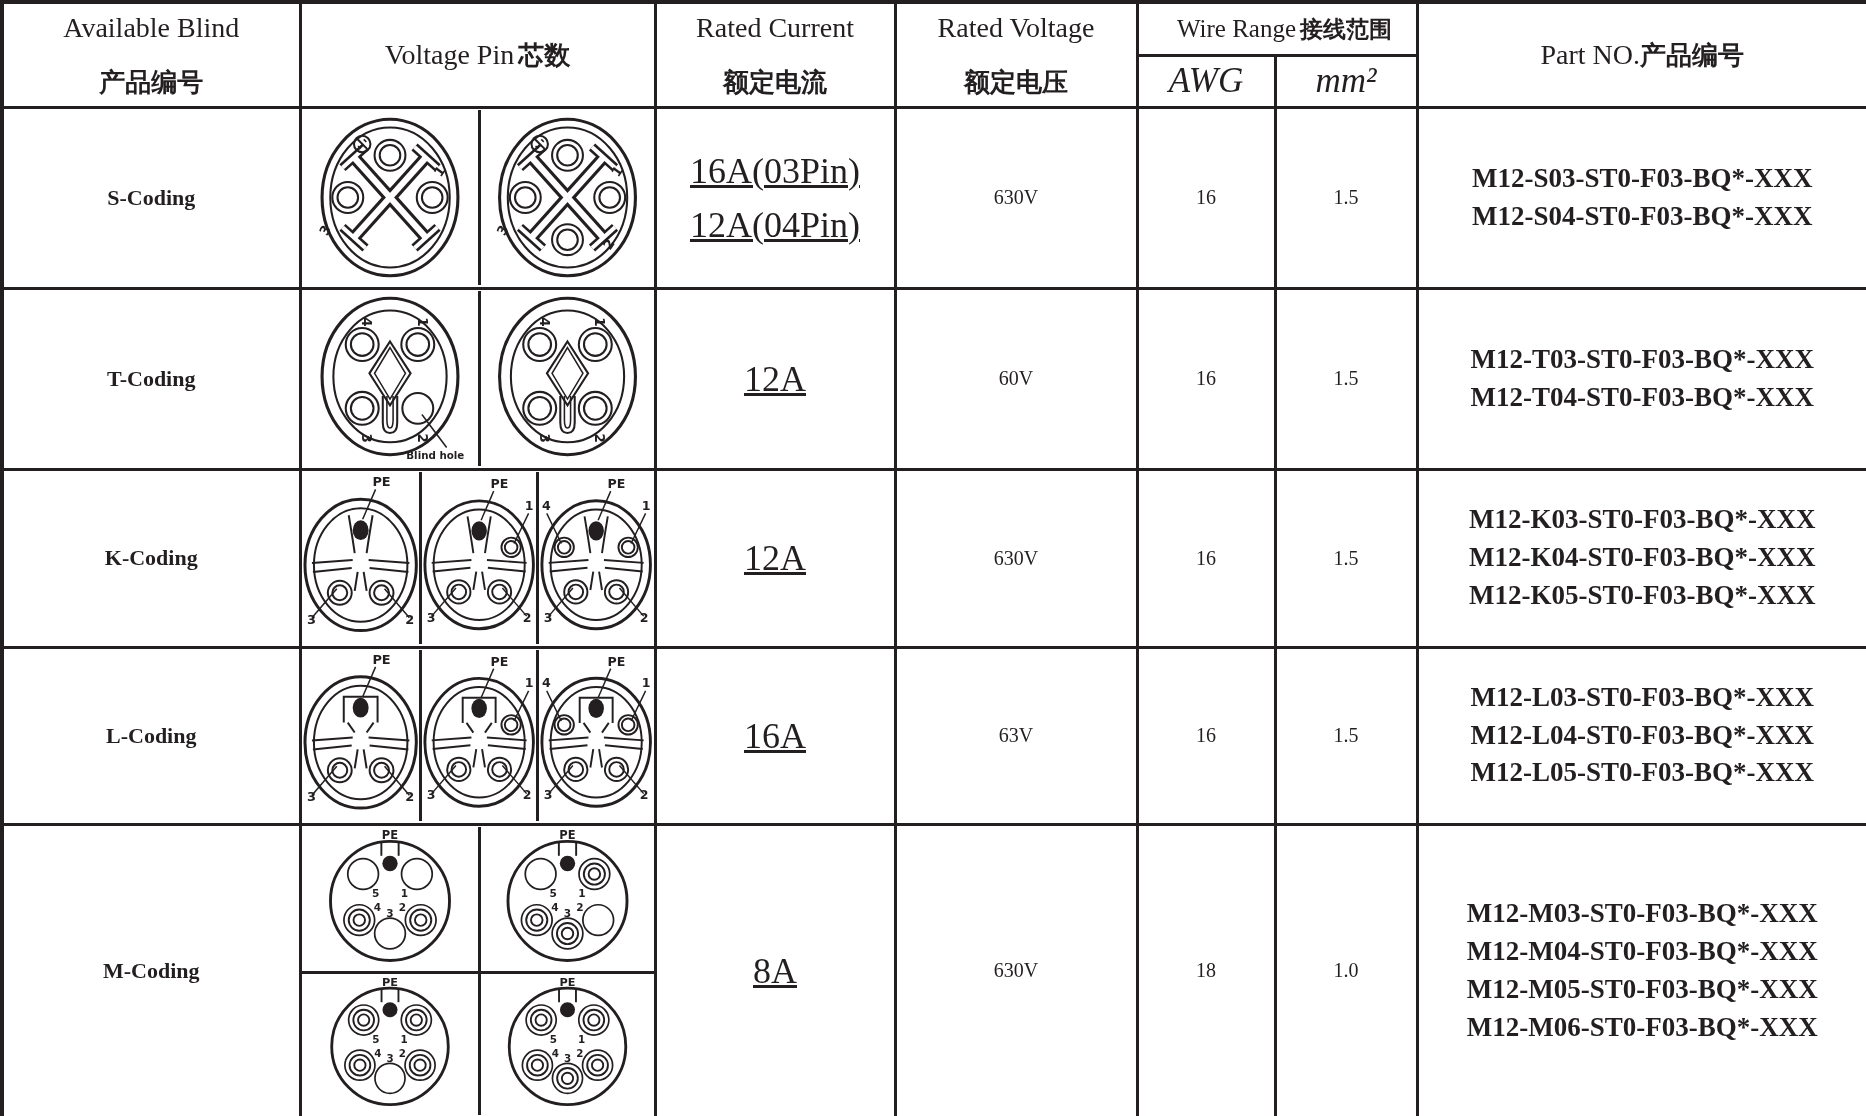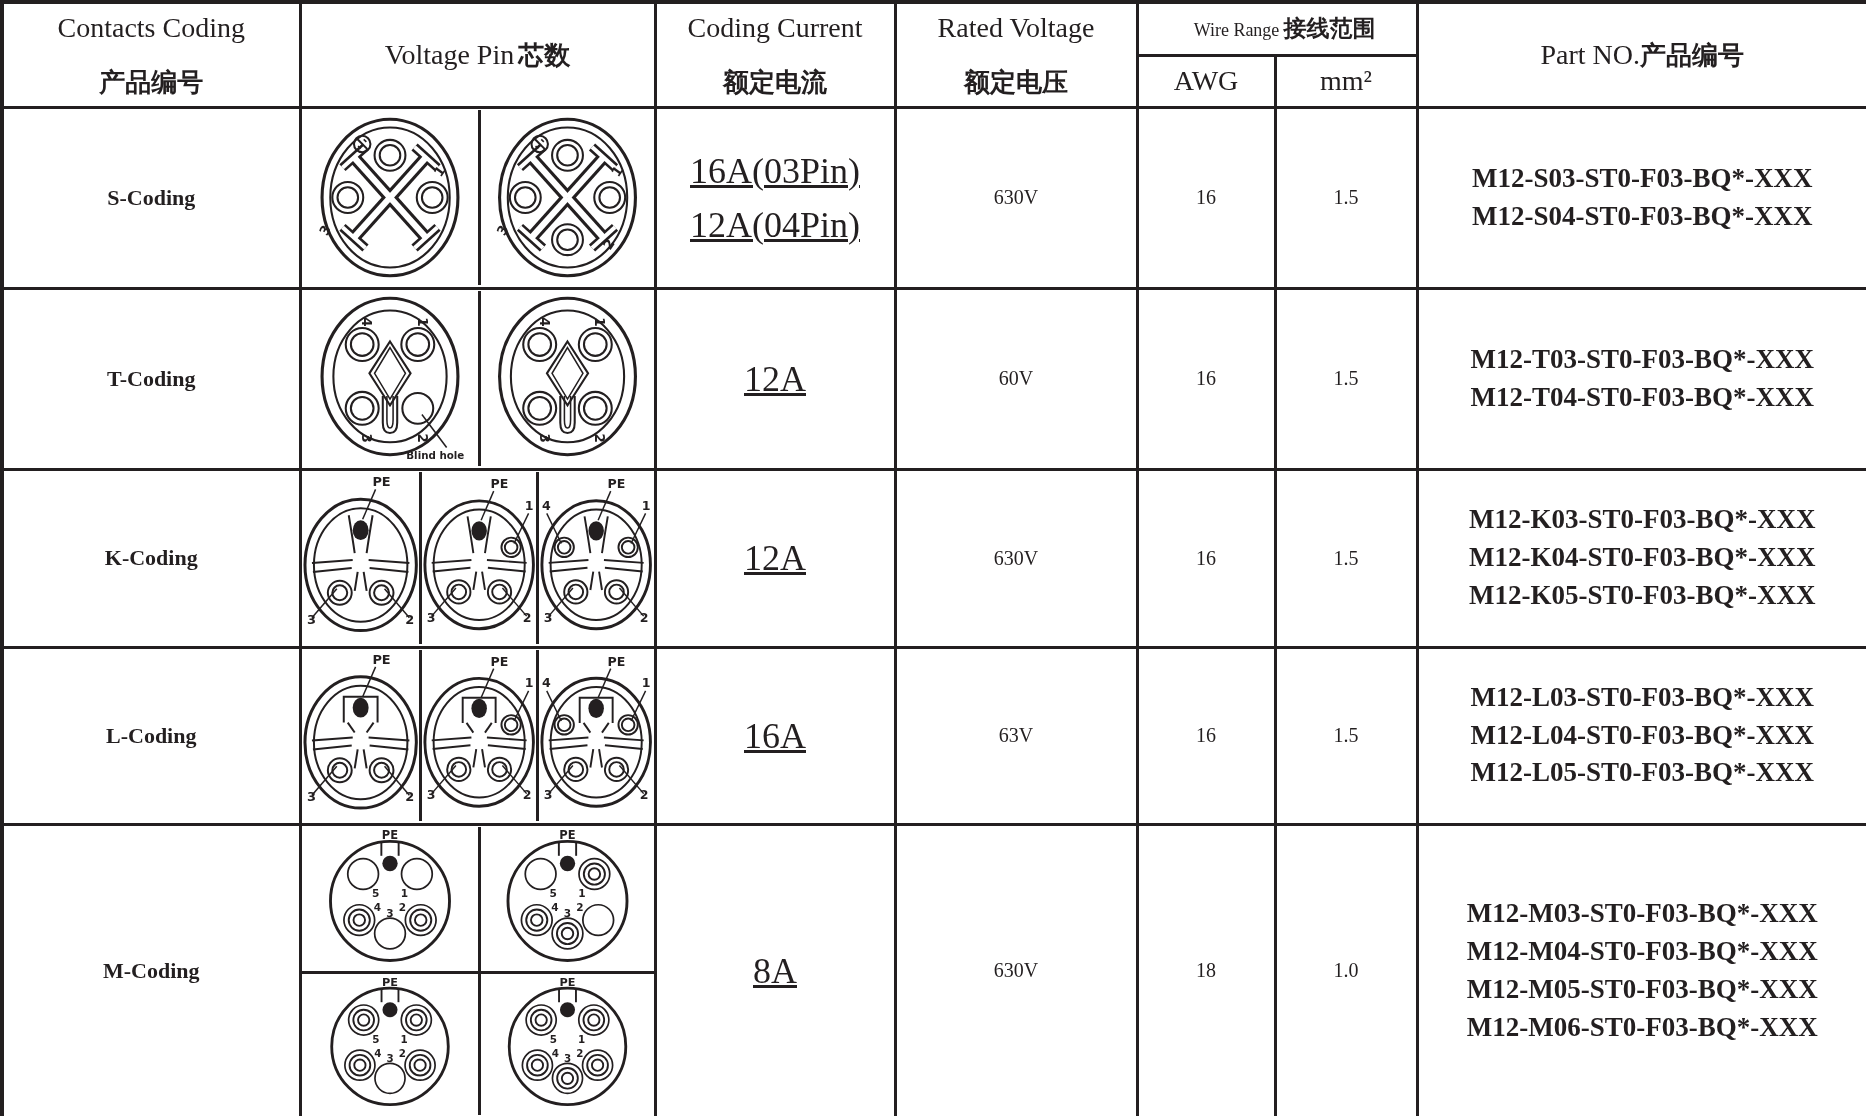--- a/index.html
+++ b/index.html
@@ -7,22 +7,22 @@
     width:1866px;height:1116px;overflow:hidden;background:#ffffff;
     font-family:"Liberation Serif", serif;color:#231f20;
   }
   table{border-collapse:collapse;table-layout:fixed;width:1866px;height:1116px;border:4px solid #231f20;}
   th,td{border:3px solid #231f20;padding:0;text-align:center;vertical-align:middle;font-weight:normal;overflow:hidden;}
   tr.h1{height:53px;} tr.h2{height:52px;}
   tr.rS{height:181px;} tr.rT{height:181px;} tr.rK{height:178px;} tr.rL{height:177px;} tr.rM{height:294px;}
   .h-en{font-size:28px;line-height:1.3;}
   .h-cn{font-size:26px;line-height:1.3;}
   .cn{font-family:"DejaVu Sans", sans-serif;font-weight:bold;margin-top:20px;}
-  .wire .h-en{font-size:18px;margin-left:15px;} .wire .h-cn{font-size:23px;}
-  .subh{font-size:28px;}
+  .wire .h-en{font-size:25px;margin-left:15px;} .wire .h-cn{font-size:23px;}
+  .subh{font-size:35px;font-style:italic;}
   .coding{font-size:22px;font-weight:bold;}
   .cur{font-size:36px;line-height:1.5;text-decoration:underline;}
   .val{font-size:20px;}
   .parts{font-size:27px;font-weight:bold;line-height:1.4;}
   td.dia{padding:0;}
   .dgrid{display:grid;width:100%;}
   .g2{grid-template-columns:1fr 1fr;}
   .g3{grid-template-columns:1fr 1fr 1fr;}
   .g22{grid-template-columns:1fr 1fr;grid-template-rows:1fr 1fr;}
   .dcell{display:flex;align-items:center;justify-content:center;overflow:hidden;}
@@ -45,29 +45,29 @@
       <col style="width:355px">
       <col style="width:240px">
     <col style="width:242px">
       <col style="width:138px">
       <col style="width:142px">
       <col style="width:451px">
   </colgroup>
   <tbody>
       <tr class="h1">
     <th rowspan="2">
-      <div class="h-en">Contacts Coding</div>
+      <div class="h-en">Available Blind</div>
       <div class="h-cn cn">产品编号</div>
     </th>
     <th rowspan="2">
       <span class="h-en">Voltage Pin</span>
       <span class="h-cn cn">芯数</span>
     </th>
     <th rowspan="2">
-      <div class="h-en">Coding Current</div>
+      <div class="h-en">Rated Current</div>
       <div class="h-cn cn">额定电流</div>
     </th>
     <th rowspan="2">
       <div class="h-en">Rated Voltage</div>
       <div class="h-cn cn">额定电压</div>
     </th>
     <th colspan="2" class="wire">
       <span class="h-en">Wire Range</span>
       <span class="h-cn cn">接线范围</span>
     </th>

